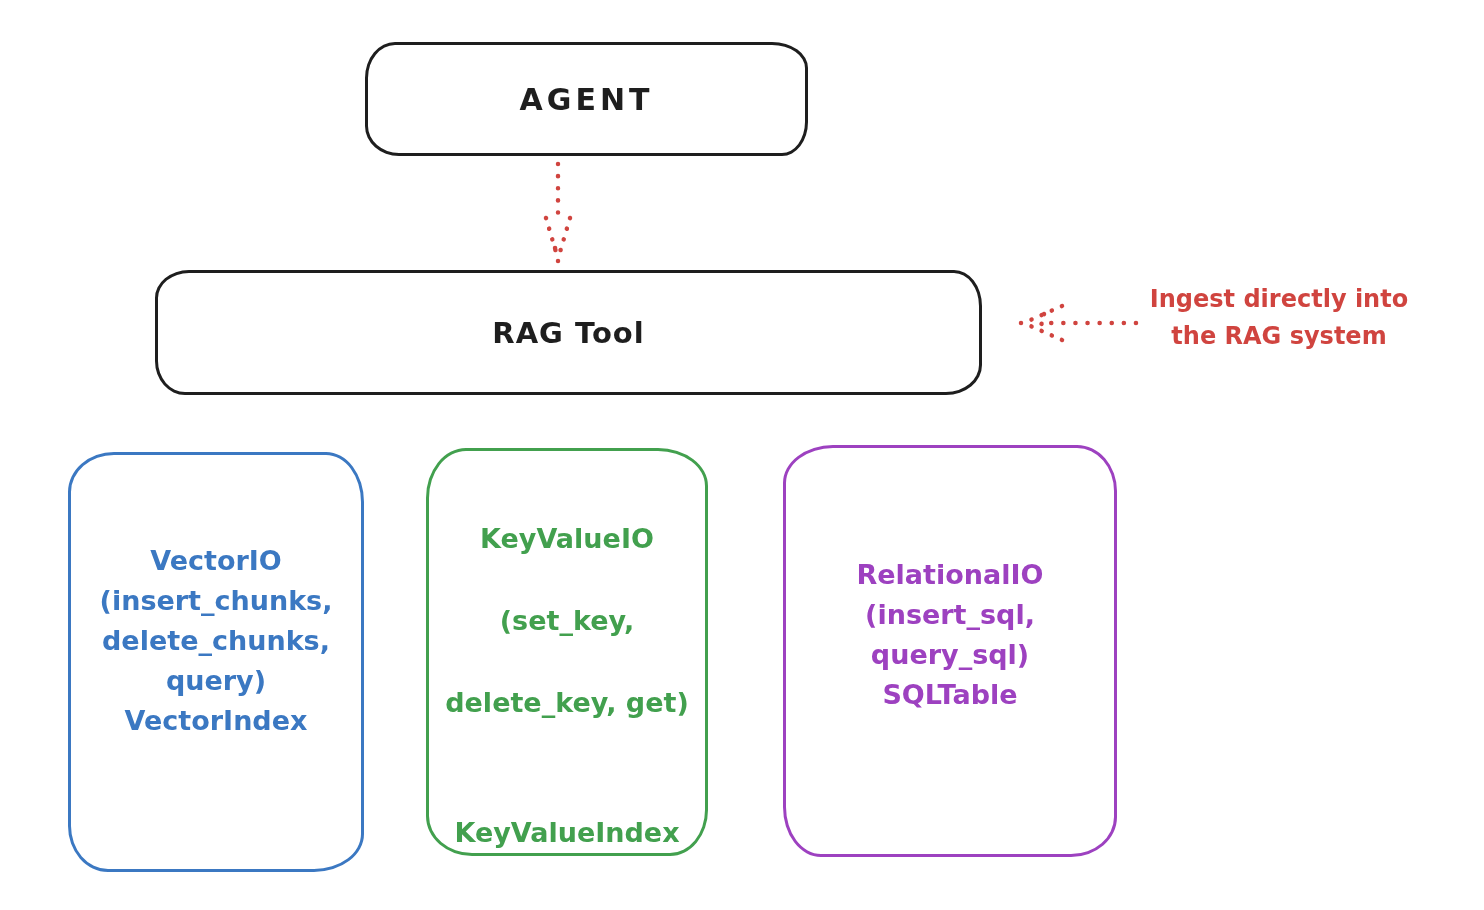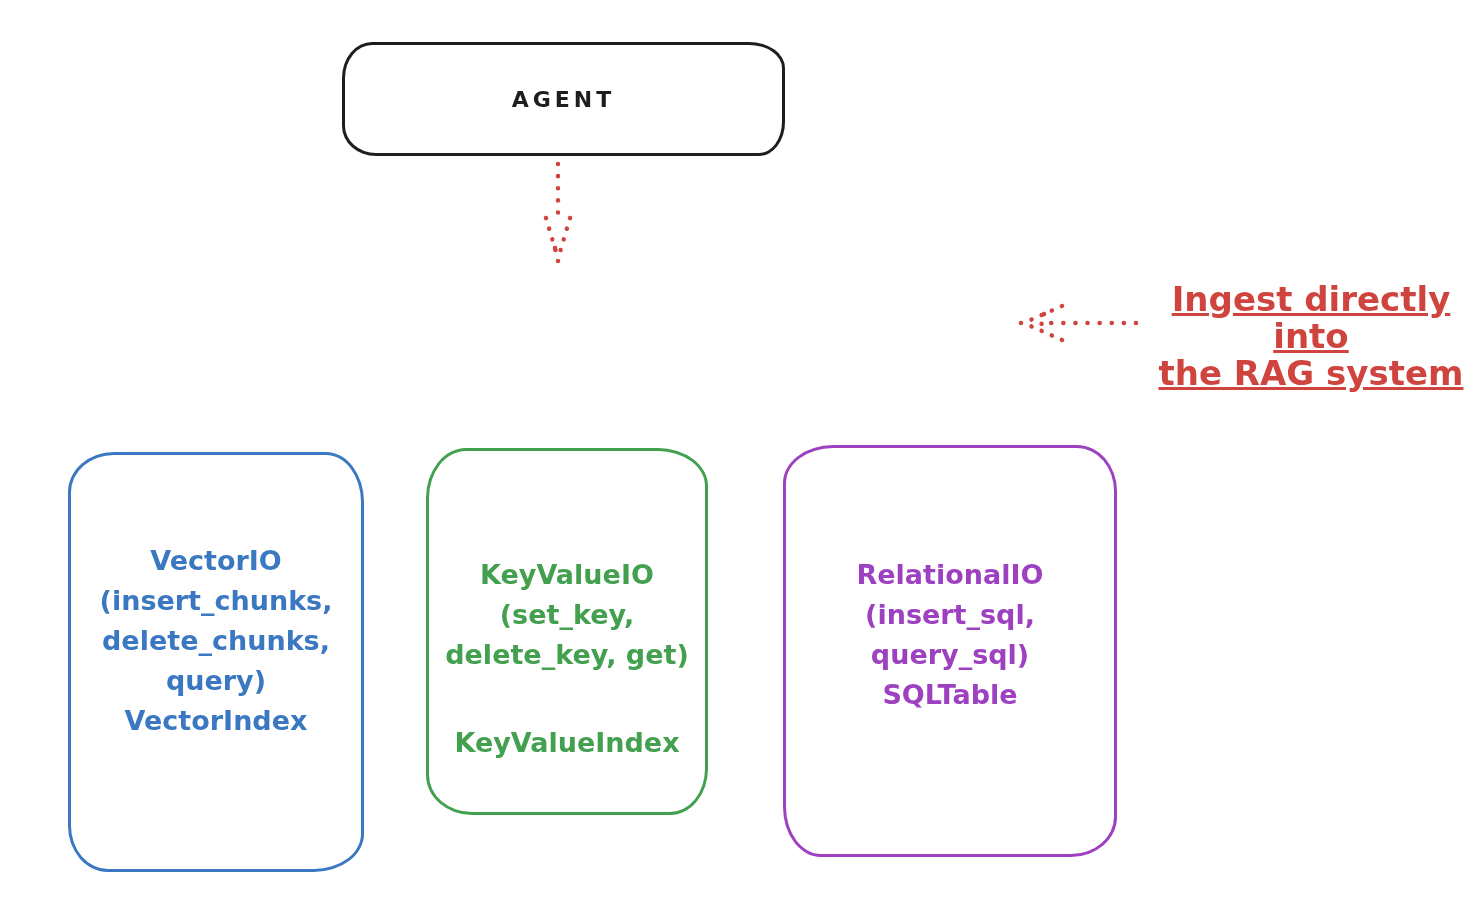--- a/index.html
+++ b/index.html
@@ -19,25 +19,25 @@
     position: absolute;
     box-sizing: border-box;
     background: #ffffff;
     display: flex;
     align-items: center;
     justify-content: center;
     text-align: center;
   }
   
   .node-agent {
-    left: 342px; top: 42px; width: 443px; height: 114px;
+    left: 365px; top: 42px; width: 443px; height: 114px;
     border: 3.5px solid #1e1e1e;
     border-radius: 30px 36px 26px 34px / 36px 26px 34px 30px;
     color: #1e1e1e;
-    font-size: 22px; font-weight: 700; letter-spacing: 4px;
+    font-size: 30px; font-weight: 700; letter-spacing: 4px;
   }
   .node-ragtool {
     left: 155px; top: 270px; width: 827px; height: 125px;
     border: 3.5px solid #1e1e1e;
     border-radius: 34px 28px 36px 30px / 28px 36px 30px 34px;
     color: #1e1e1e;
     font-size: 29px; font-weight: 700; letter-spacing: 1px;
   }
   
   .store {
@@ -53,49 +53,49 @@
     line-height: 40px;
   }
   .store-vector {
     left: 68px; top: 452px; width: 296px; height: 420px;
     border: 3.5px solid #3b78c2;
     border-radius: 46px 38px 50px 40px / 40px 50px 38px 46px;
     color: #3b78c2;
     padding-top: 86px;
   }
   .store-keyvalue {
-    left: 426px; top: 448px; width: 282px; height: 367px;
+    left: 426px; top: 448px; width: 282px; height: 408px;
     border: 3.5px solid #42a04e;
     border-radius: 40px 50px 38px 46px / 50px 38px 46px 40px;
     color: #42a04e;
-    padding-top: 104px;
+    padding-top: 68px;
+    justify-content: space-between;
   }
   .store-relational {
     left: 783px; top: 445px; width: 334px; height: 412px;
     border: 3.5px solid #9d41c0;
     border-radius: 50px 40px 46px 38px / 38px 46px 40px 50px;
     color: #9d41c0;
     padding-top: 107px;
   }
   .store .index-line { display: block; }
   .store-vector .index-line { }
   .store-keyvalue .index-line { margin-top: 48px; }
   .store-relational .index-line { }
   .line { display: block; }
 
   
   .annotation {
     position: absolute;
-    left: 1146px; top: 281px; width: 330px;
+    left: 1114px; top: 281px; width: 330px;
     color: #d0443f;
-    font-size: 34px;
+    font-size: 24px;
     font-weight: 700;
     line-height: 37px;
     text-align: center;
-    text-decoration: underline;
   }
   .arrow {
     position: absolute;
   }
   .arrow-down { left: 540px; top: 160px; }
   .arrow-left { left: 1012px; top: 300px; }
 </style>
 </head>
 <body>
 
@@ -108,20 +108,23 @@
   <svg class="arrow arrow-down" width="36" height="110" viewBox="0 0 36 110">
     <g stroke="#d0443f" stroke-width="4.5" stroke-linecap="round" fill="none">
       <path d="M18 4 L18 62" stroke-dasharray="0.1 12"></path>
       <path d="M6 58 L16 92" stroke-dasharray="0.1 11"></path>
       <path d="M30 58 L20 92" stroke-dasharray="0.1 11"></path>
       <path d="M15 88 L21 88" stroke-dasharray="0.1 6"></path>
       <path d="M18 101 L18 101.2" stroke-dasharray="0.1 6"></path>
     </g>
   </svg>
 
+  <div class="node node-ragtool">
+    <span>RAG Tool</span>
+  </div>
 
   <svg class="arrow arrow-left" width="132" height="48" viewBox="0 0 132 48">
     <g stroke="#d0443f" stroke-width="4.5" stroke-linecap="round" fill="none">
       <path d="M124 23 L36 23" stroke-dasharray="0.1 12"></path>
       <path d="M50 6 L14 22" stroke-dasharray="0.1 11"></path>
       <path d="M50 40 L14 24" stroke-dasharray="0.1 11"></path>
       <path d="M32 14 L28 30" stroke-dasharray="0.1 10"></path>
       <path d="M9 23 L9 23.2" stroke-dasharray="0.1 6"></path>
     </g>
   </svg>

